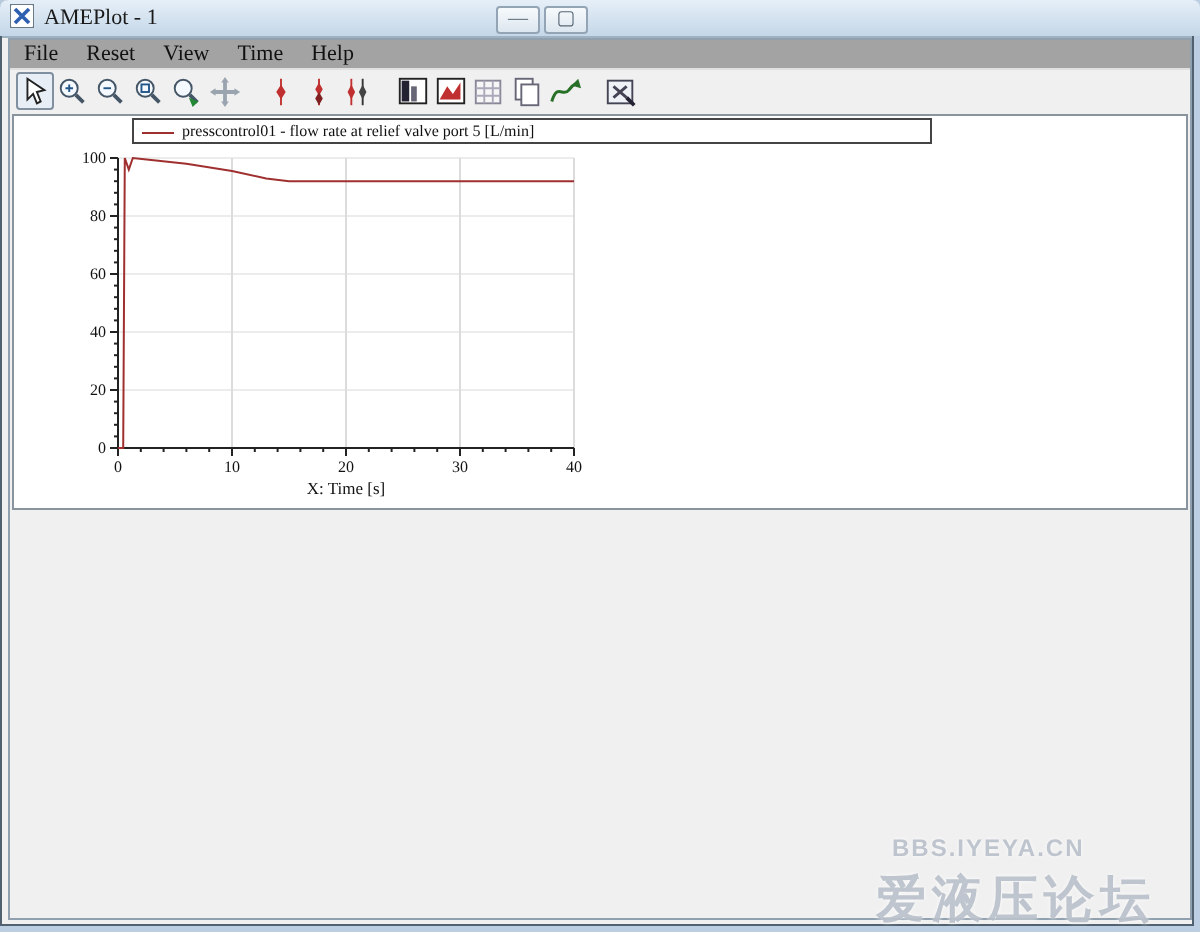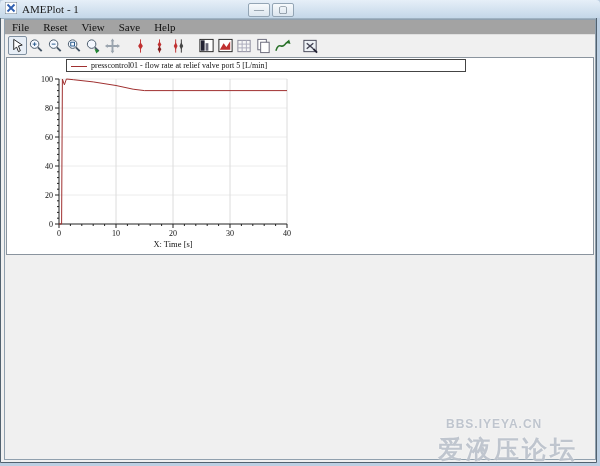--- a/index.html
+++ b/index.html
@@ -197,21 +197,21 @@
       <span class="ttl">AMEPlot - 1</span>
     </div>
     <div class="cap-btn" style="left:248px; width:22px; top:3px;">—</div>
     <div class="cap-btn" style="left:272px; width:22px; top:3px;">▢</div>
 
     <div class="client">
       <div class="menubar" id="plot-menubar">
           <span>File</span>
           <span>Reset</span>
           <span>View</span>
-          <span>Save</span>
+          <span>Time</span>
           <span>Help</span>
         </div>
       <div class="toolbar" id="plot-toolbar">
           <span class="ticon active">
             <svg width="18" height="18" viewBox="0 0 18 18">
               <path d="M5 2 L5 13 L8 10 L10 15 L12 14 L10 9 L14 8 Z" fill="#fff" stroke="#222"></path>
             </svg>
           </span>
           <span class="ticon">
             <svg width="18" height="18" viewBox="0 0 18 18">

